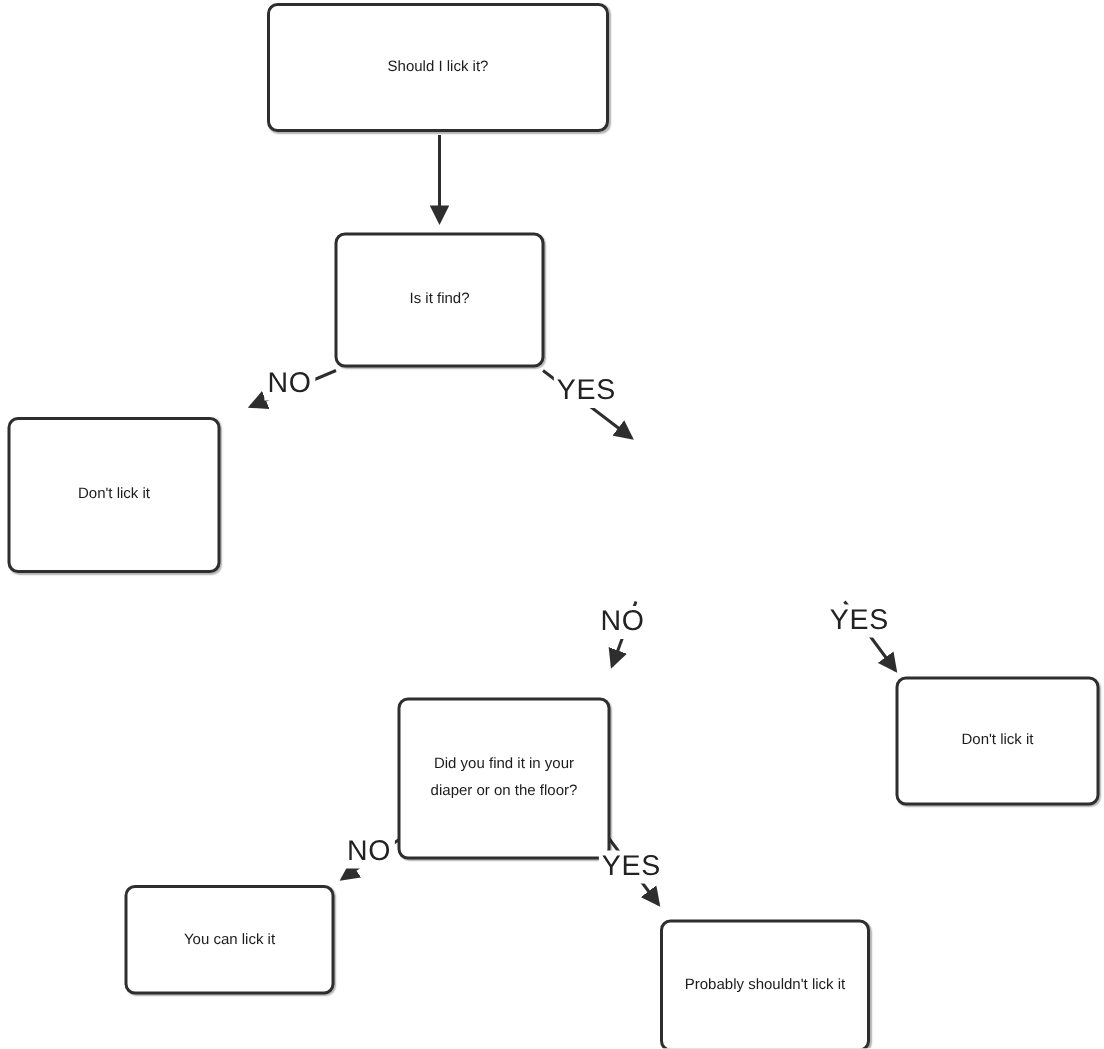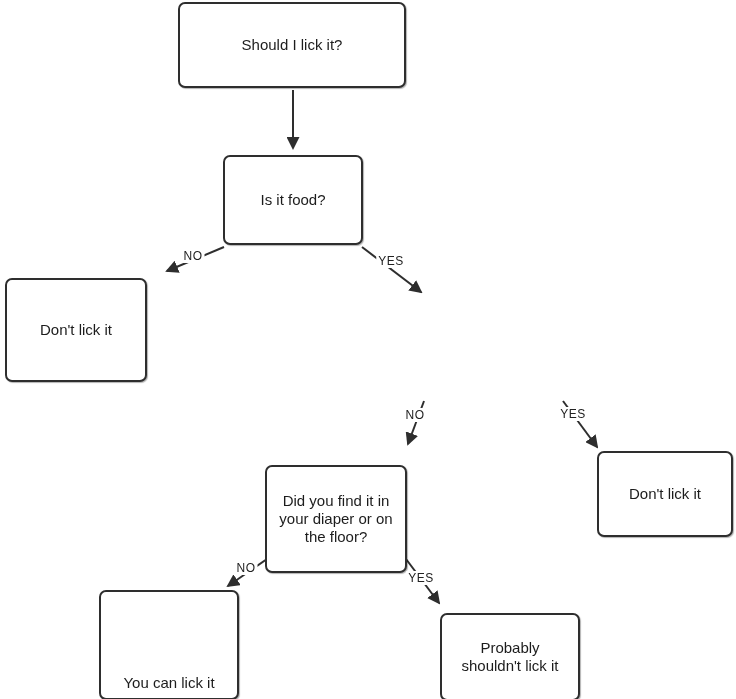--- a/index.html
+++ b/index.html
@@ -26,43 +26,43 @@
     position: absolute;
     box-sizing: border-box;
     background: #ffffff;
     border: 2px solid #2e2e2e;
     border-radius: 7px;
     box-shadow: 1px 1px 1px rgba(0,0,0,0.30);
     display: flex;
     align-items: center;
     justify-content: center;
     text-align: center;
-    font-size: 15px;
+    font-size: 10px;
     line-height: 18px;
     color: #1c1c1c;
     padding: 6px 10px;
   }
   .edge-label {
     position: absolute;
     transform: translate(-50%, -50%);
     background: #ffffff;
     padding: 0 2px;
-    font-size: 12px;
+    font-size: 19px;
     color: #222222;
     white-space: nowrap;
     letter-spacing: 0.5px;
   }
   
   .n-start    { left: 178px; top:   2px; width: 228px; height:  86px; }
   .n-food     { left: 223px; top: 155px; width: 140px; height:  90px; }
   .n-dont1    { left:   5px; top: 278px; width: 142px; height: 104px; }
   .n-stranger { left: 423px; top: 295px; width: 140px; height: 104px; }
   .n-dont2    { left: 597px; top: 451px; width: 136px; height:  86px; }
   .n-diaper   { left: 265px; top: 449px; width: 142px; height: 108px; margin-top: 16px; }
-  .n-can      { left:  99px; top: 590px; width: 140px; height:  110px; align-items: flex-end; }
+  .n-can      { left:  83px; top: 590px; width: 140px; height:  73px; }
   .n-probably { left: 440px; top: 613px; width: 140px; height:  88px; }
   
   .l-no1  { left: 193px; top: 256px; }
   .l-yes1 { left: 391px; top: 261px; }
   .l-no2  { left: 415px; top: 415px; }
   .l-yes2 { left: 573px; top: 414px; }
   .l-no3  { left: 246px; top: 568px; }
   .l-yes3 { left: 421px; top: 578px; }
 </style>
 </head>
@@ -83,21 +83,21 @@
     <line x1="563" y1="401" x2="597" y2="447" stroke="#2e2e2e" stroke-width="2" marker-end="url(#arrowhead)"></line>
     <line x1="267" y1="559" x2="228" y2="586" stroke="#2e2e2e" stroke-width="2" marker-end="url(#arrowhead)"></line>
     <line x1="406" y1="559" x2="439" y2="603" stroke="#2e2e2e" stroke-width="2" marker-end="url(#arrowhead)"></line>
   </svg>
 
   <div class="node n-start">
     <span>Should I lick it?</span>
   </div>
 
   <div class="node n-food">
-    <span>Is it food?</span>
+    <span>Is it find?</span>
   </div>
 
   <div class="node n-dont1">
     <span>Don't lick it</span>
   </div>
 
 
   <div class="node n-dont2">
     <span>Don't lick it</span>
   </div>

